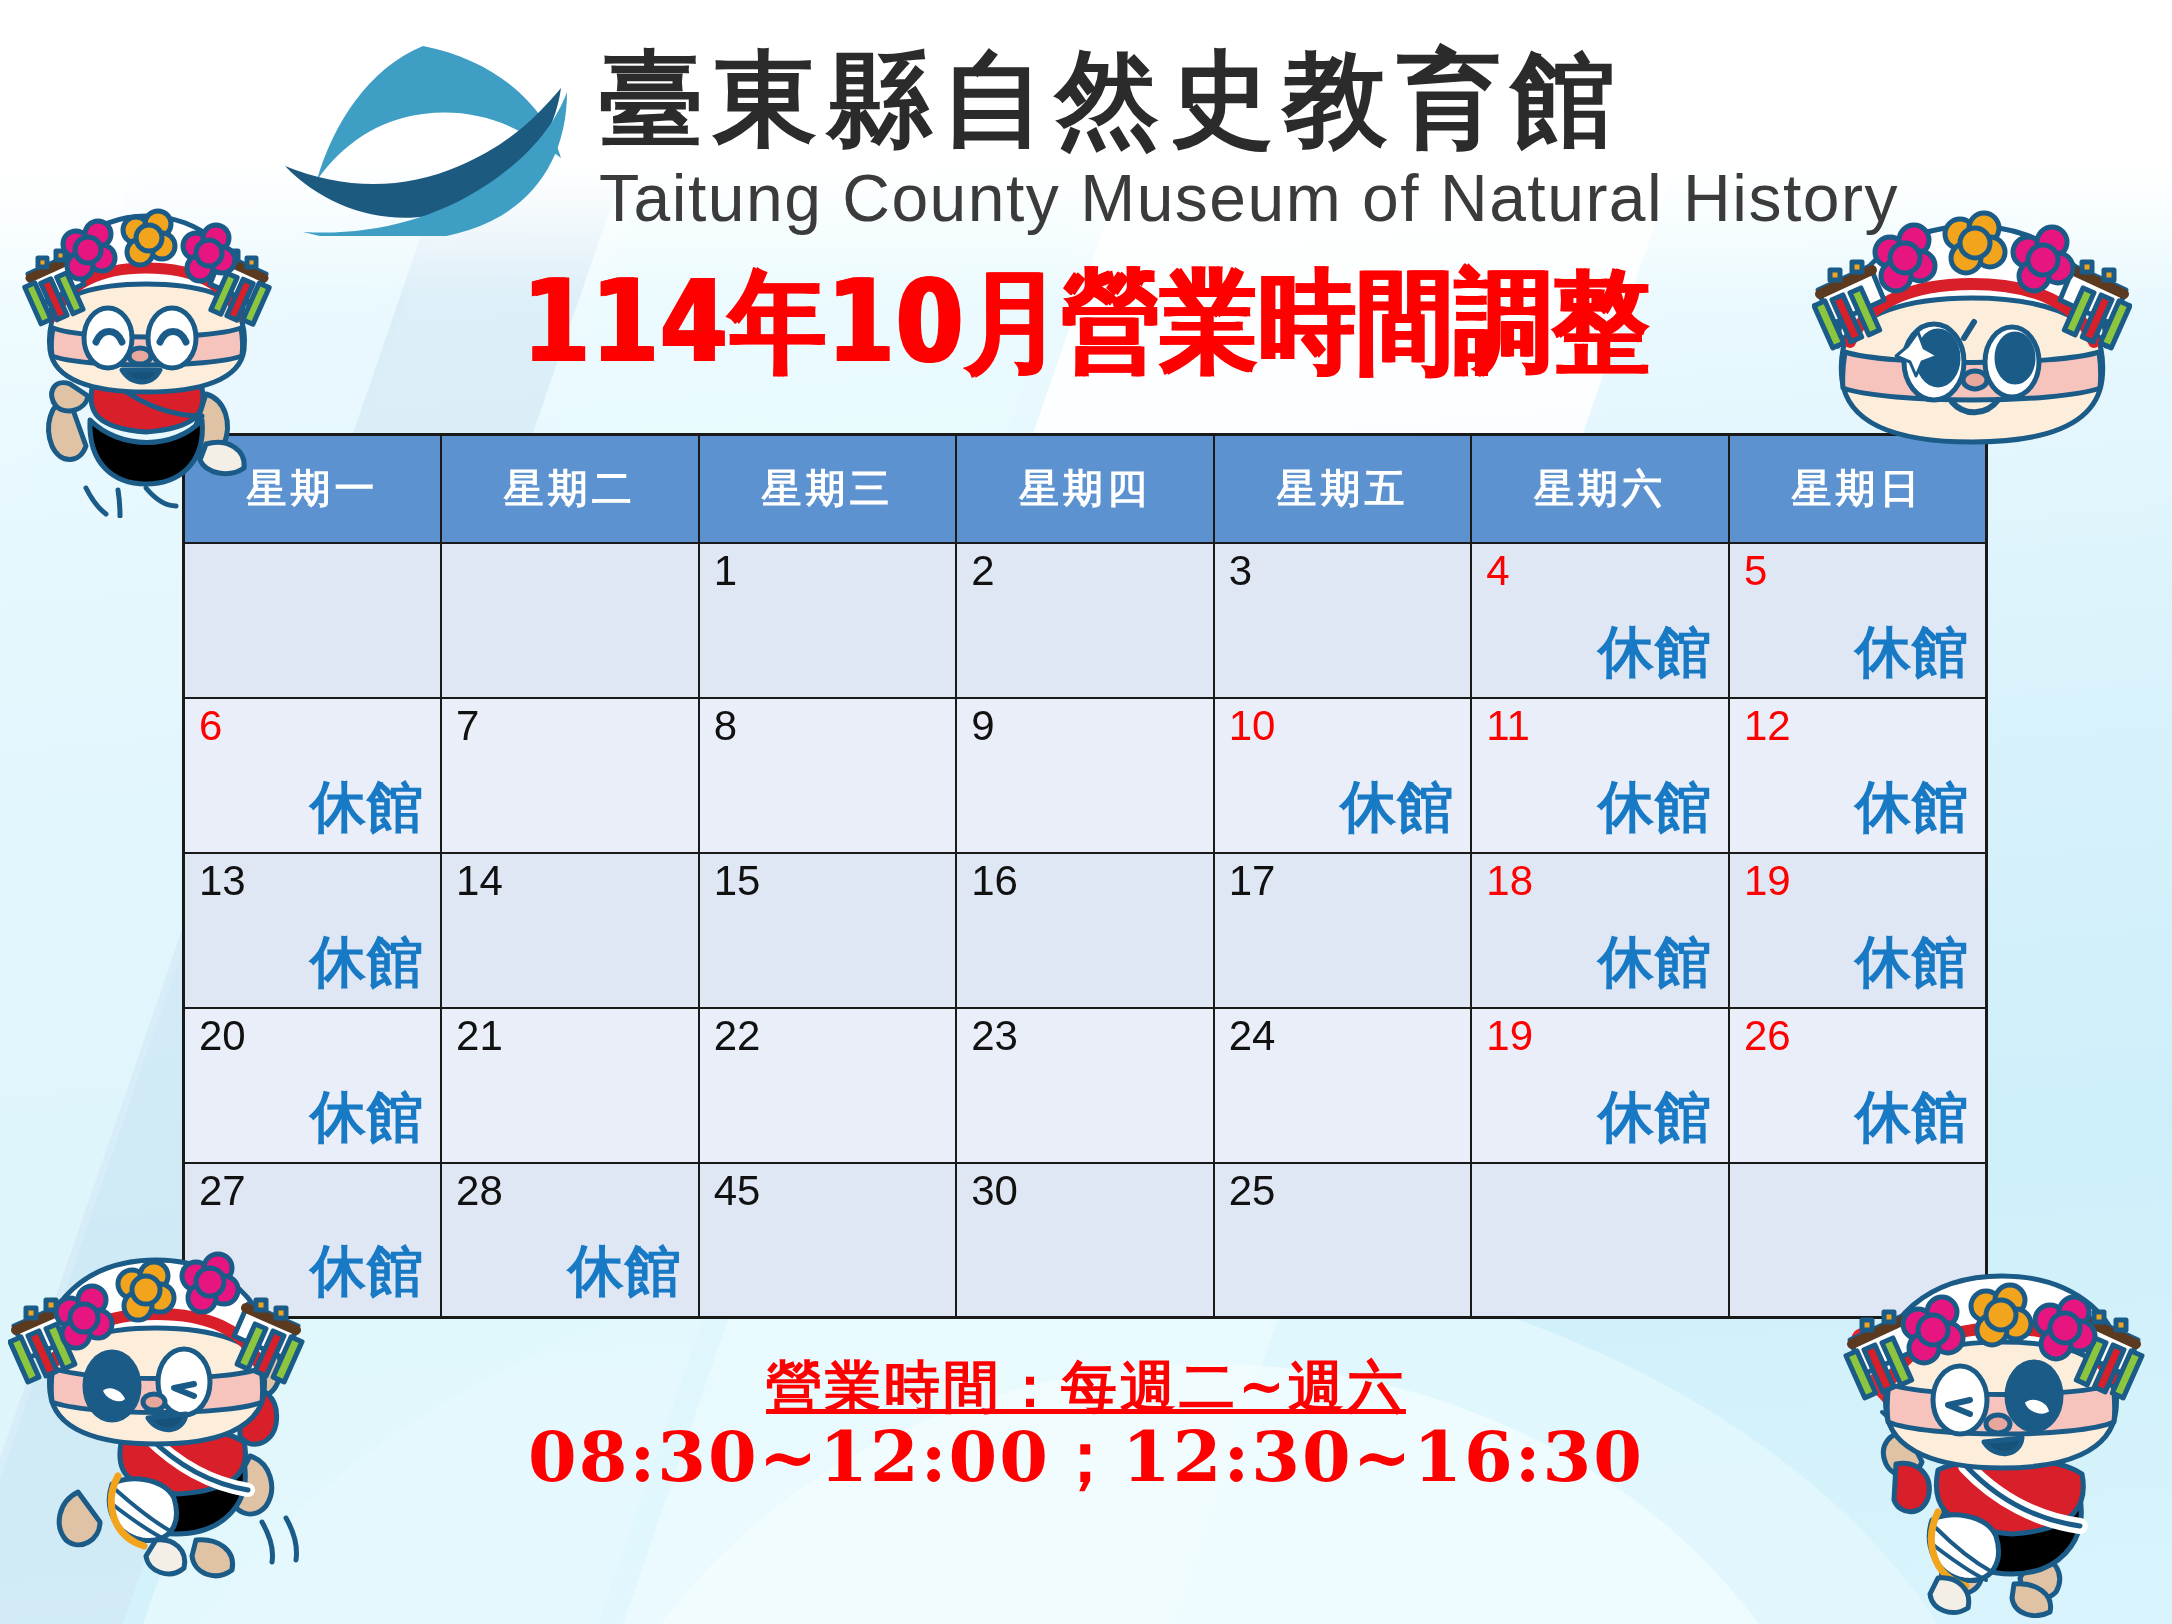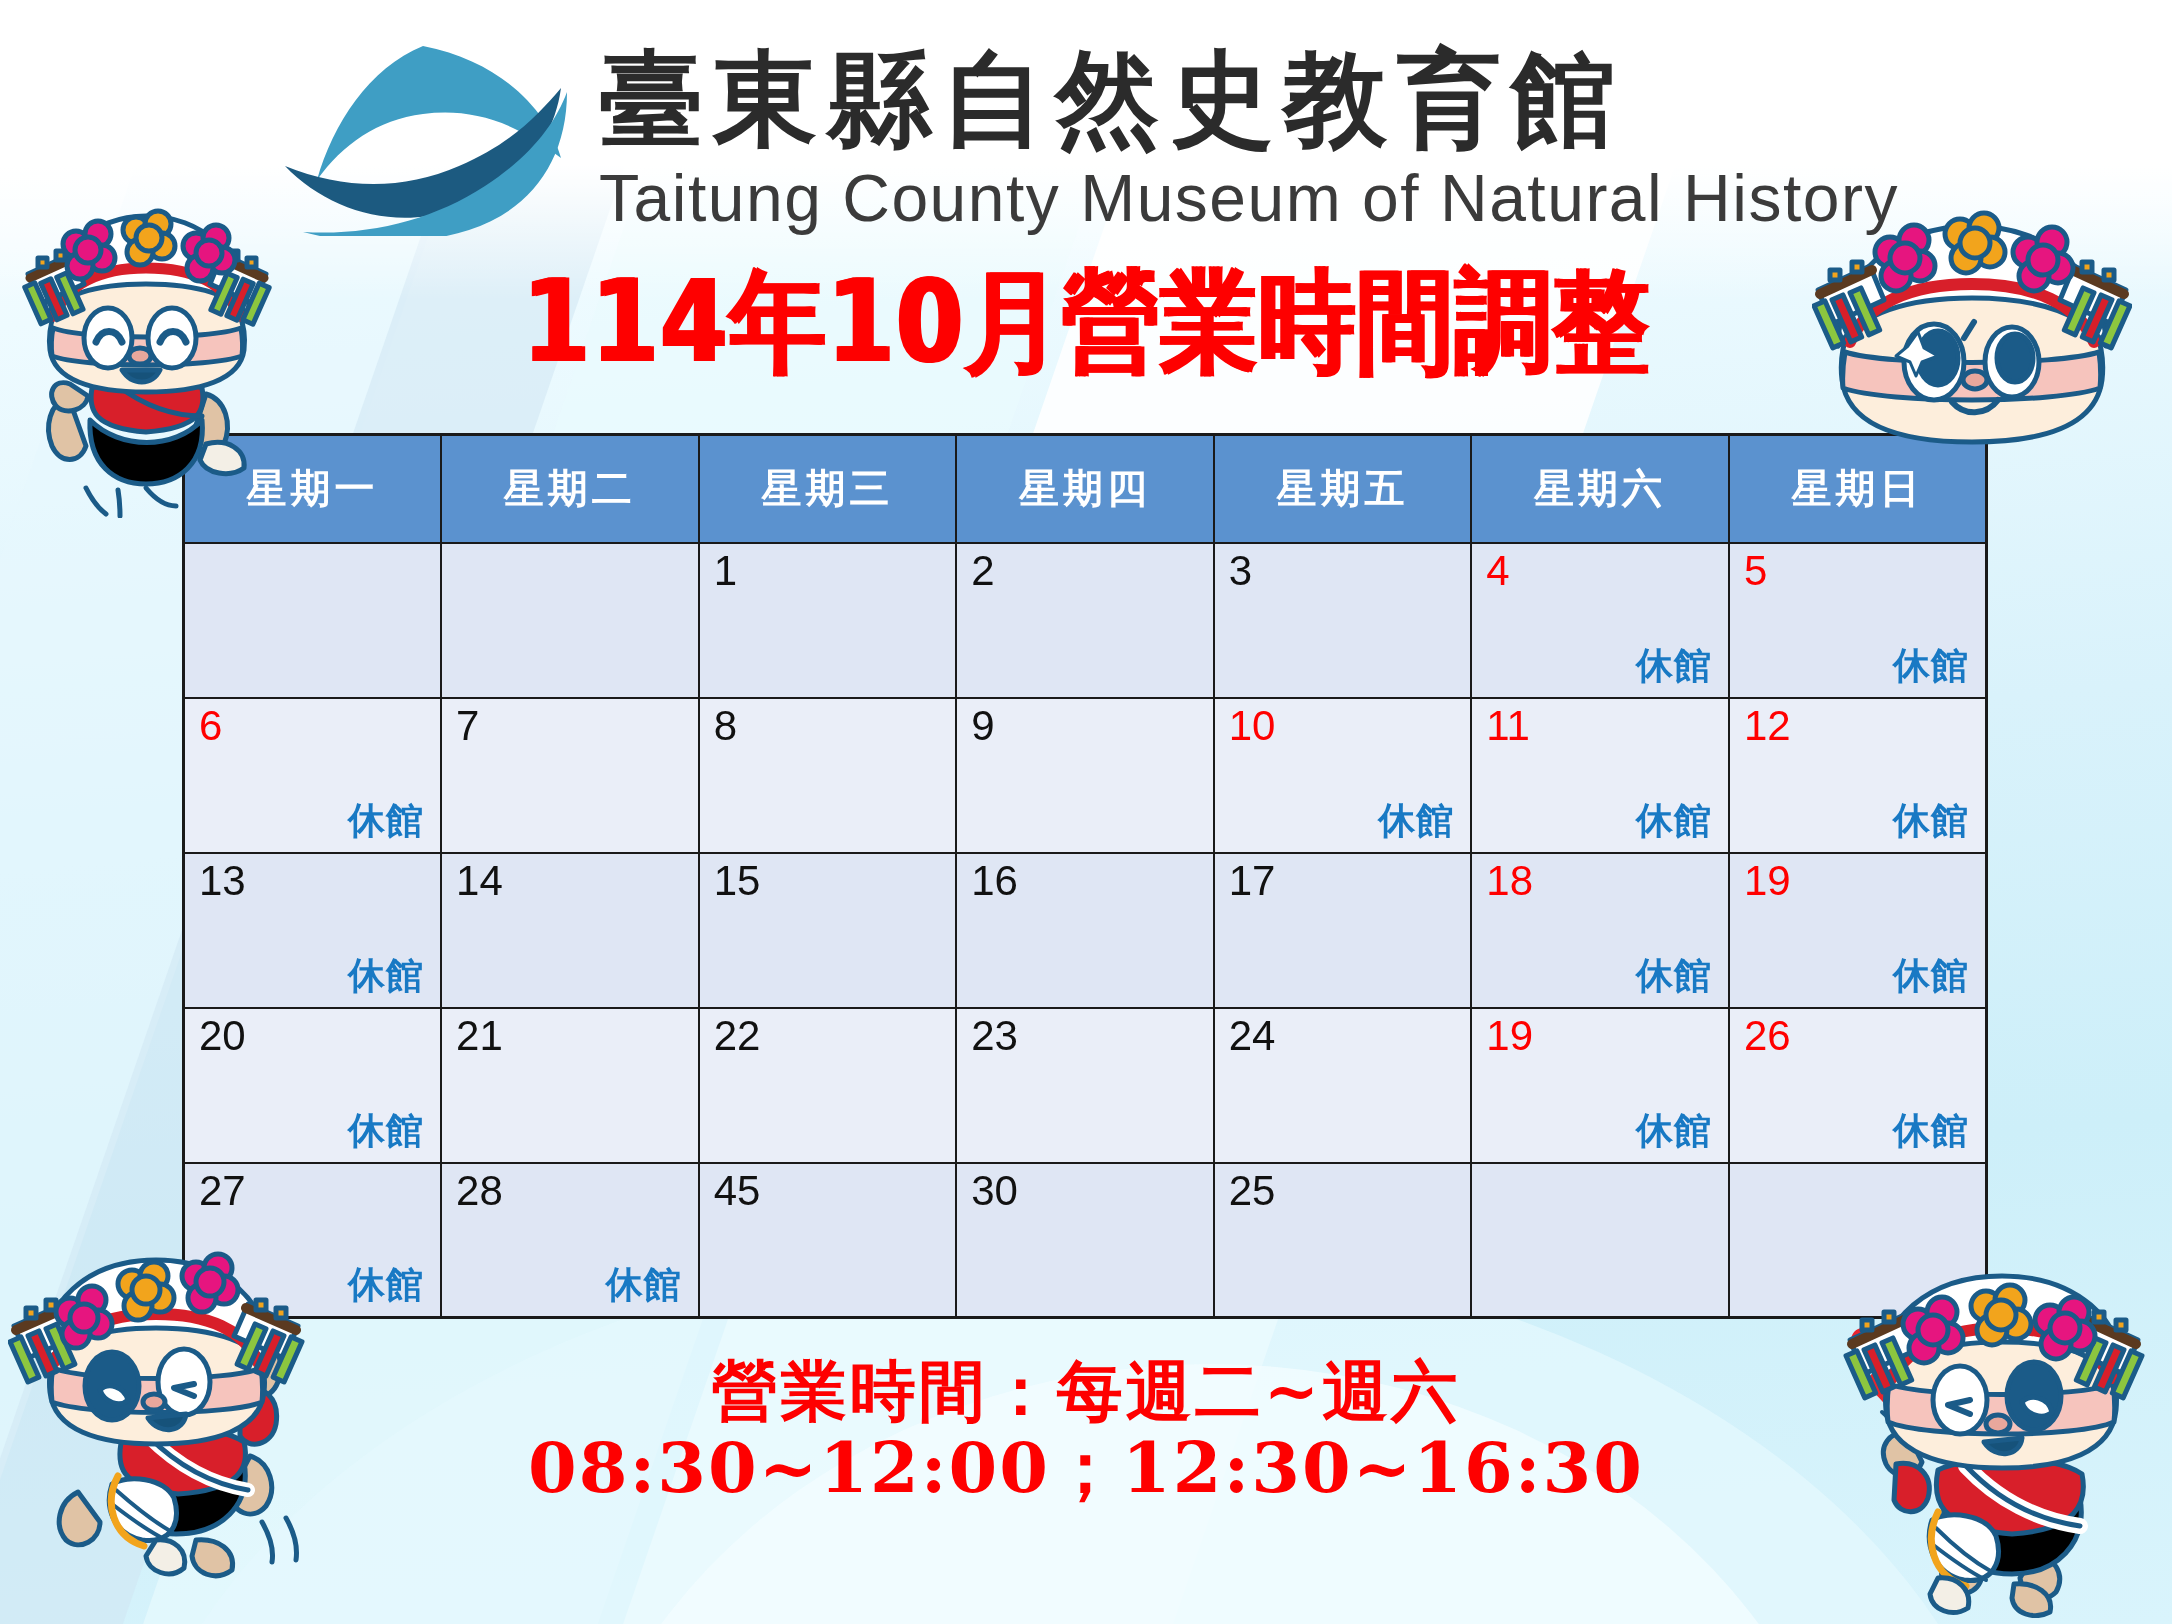--- a/index.html
+++ b/index.html
@@ -112,34 +112,34 @@
   }
   .calendar tr.band-light td { background: #eaeef8; }
   .daynum {
     font-size: 42px; line-height: 1;
     color: #111111;
     font-family: "Liberation Sans", sans-serif;
   }
   .daynum.holiday { color: #ff0000; }
   .closed {
     position: absolute; right: 16px; bottom: 6px;
-    font-size: 37px; font-weight: 700; color: #1879c4;
+    font-size: 56px; font-weight: 700; color: #1879c4;
     letter-spacing: 1px;
     font-family: Liberation Sans, sans-serif;
   }
   .cell-empty { }
 
   
   .footer-note {
     position: absolute; left: 0; top: 1355px; width: 2172px;
     text-align: center; color: #fe0000;
     font-family: "DejaVu Serif", "Liberation Serif", serif;
     font-weight: 700; z-index: 6;
   }
-  .footer-line1 { font-size: 66px; letter-spacing: 3px; line-height: 1.12; }
+  .footer-line1 { font-size: 56px; letter-spacing: 3px; line-height: 1.12; text-decoration: underline; }
   .footer-line2 { font-size: 70px; letter-spacing: 2px; line-height: 1.12; font-family:"DejaVu Serif","Liberation Serif",serif;}
 
   
   .mascot { position: absolute; z-index: 8; }
   .m-tl { left: 10px;   top: 188px;  width: 270px; height: 330px; }
   .m-tr { left: 1812px; top: 180px;  width: 320px; height: 290px; }
   .m-bl { left: 8px;    top: 1240px; width: 320px; height: 372px; }
   .m-br { left: 1838px; top: 1248px; width: 310px; height: 370px; }
 </style>
 </head>

